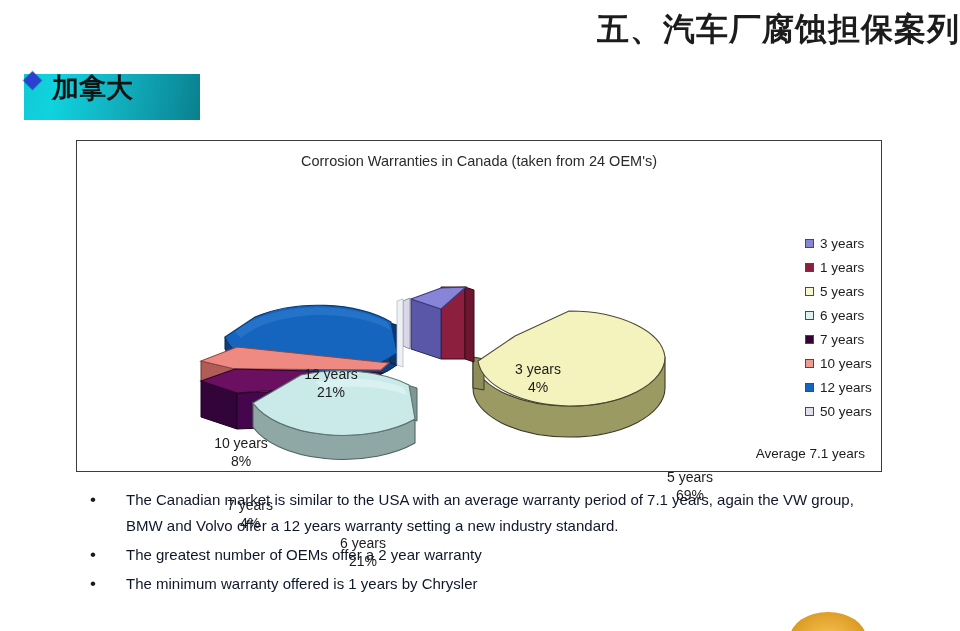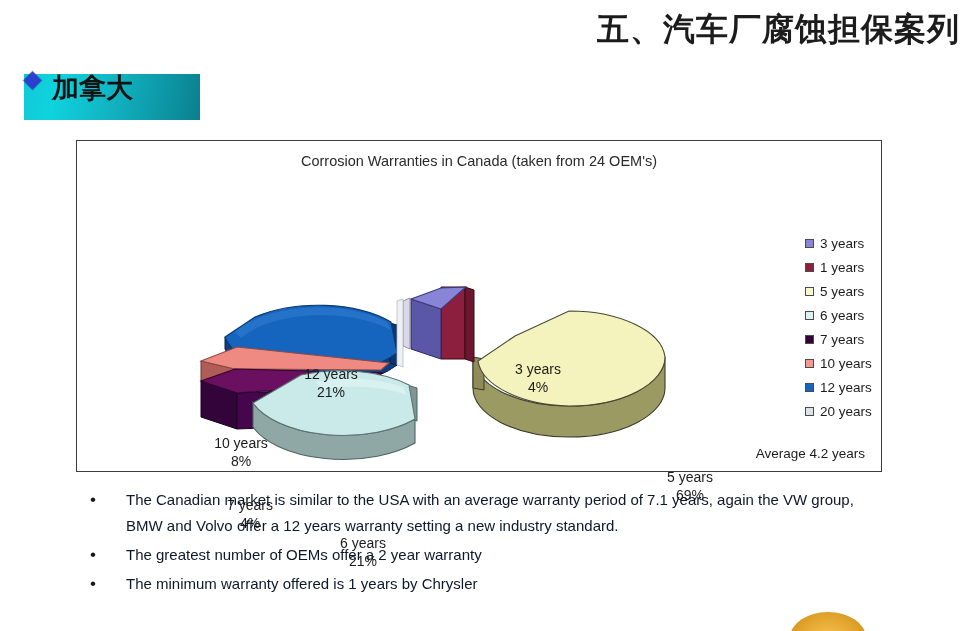--- a/index.html
+++ b/index.html
@@ -333,25 +333,25 @@
     <div class="legend-row">
       <span class="legend-swatch" style="background: rgb(239, 154, 146);"></span>
       <span class="legend-text">10 years</span>
     </div>
     <div class="legend-row">
       <span class="legend-swatch" style="background: rgb(21, 100, 189);"></span>
       <span class="legend-text">12 years</span>
     </div>
     <div class="legend-row">
       <span class="legend-swatch" style="background: rgb(224, 224, 234);"></span>
-      <span class="legend-text">20 years</span>
-    </div>
-  </div>
-
-  <div id="chart-average">Average 4.2 years</div>
+      <span class="legend-text">50 years</span>
+    </div>
+  </div>
+
+  <div id="chart-average">Average 7.1 years</div>
 </div>
 
 <div id="bullets">
   <div class="bullet-row">
     <span class="bullet-dot">•</span>
     <span class="bullet-text">The Canadian market is similar to the USA with an average warranty period of 7.1 years, again the VW group, BMW and Volvo offer a 12 years warranty setting a new industry standard.</span>
   </div>
   <div class="bullet-row">
     <span class="bullet-dot">•</span>
     <span class="bullet-text">The greatest number of OEMs offer a 2 year warranty</span>

